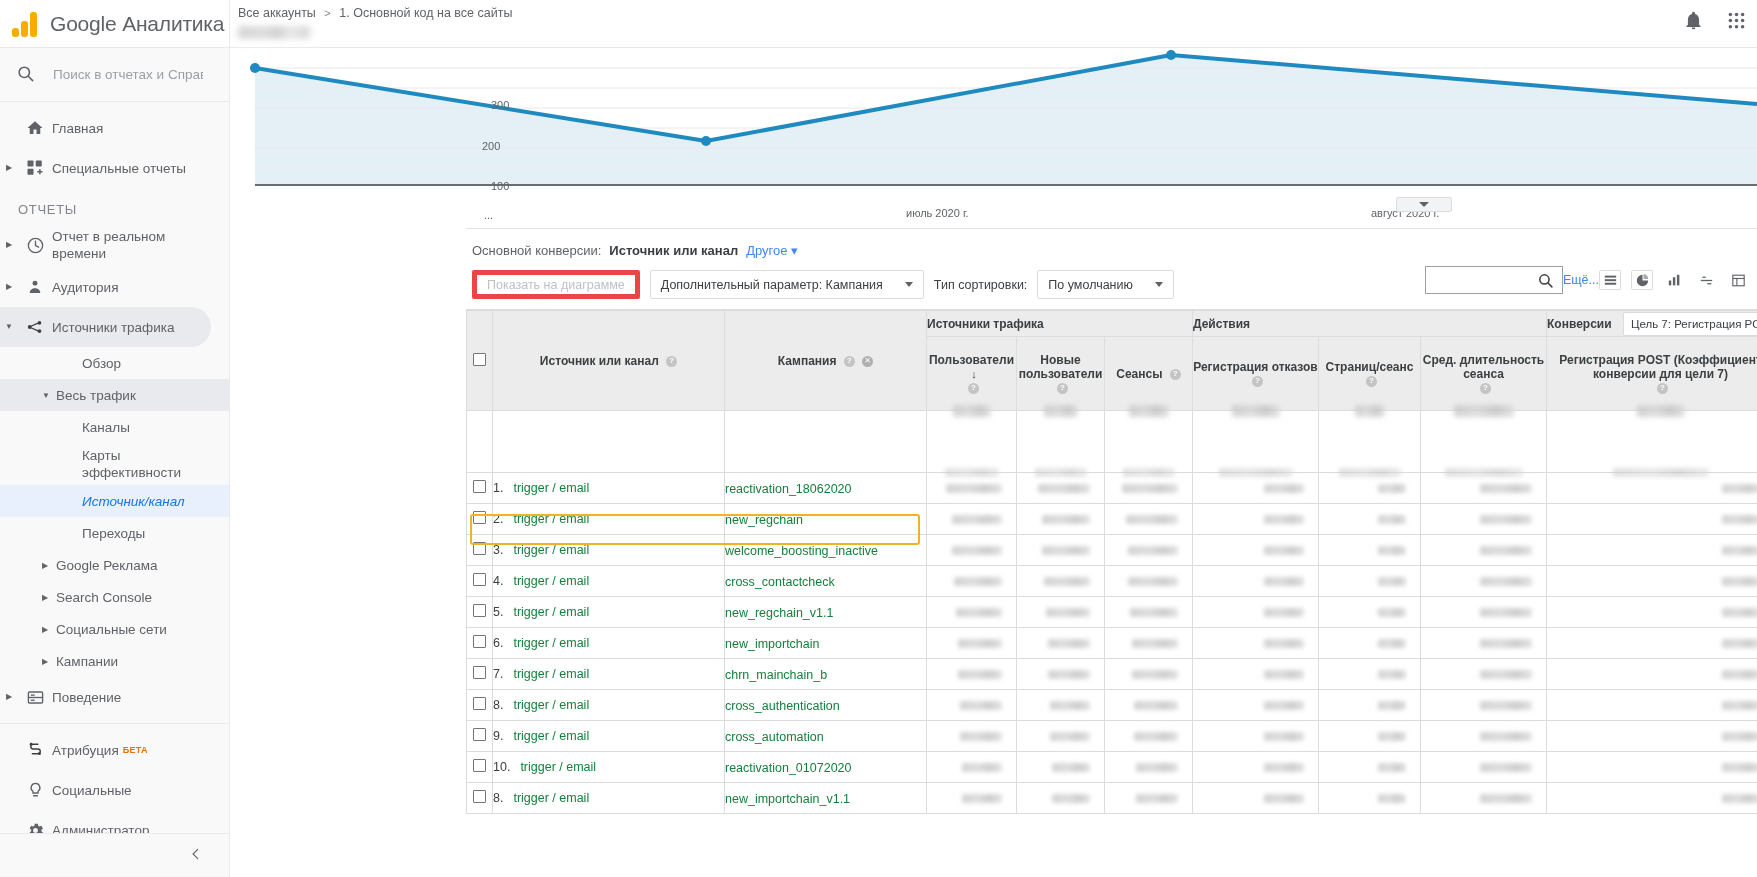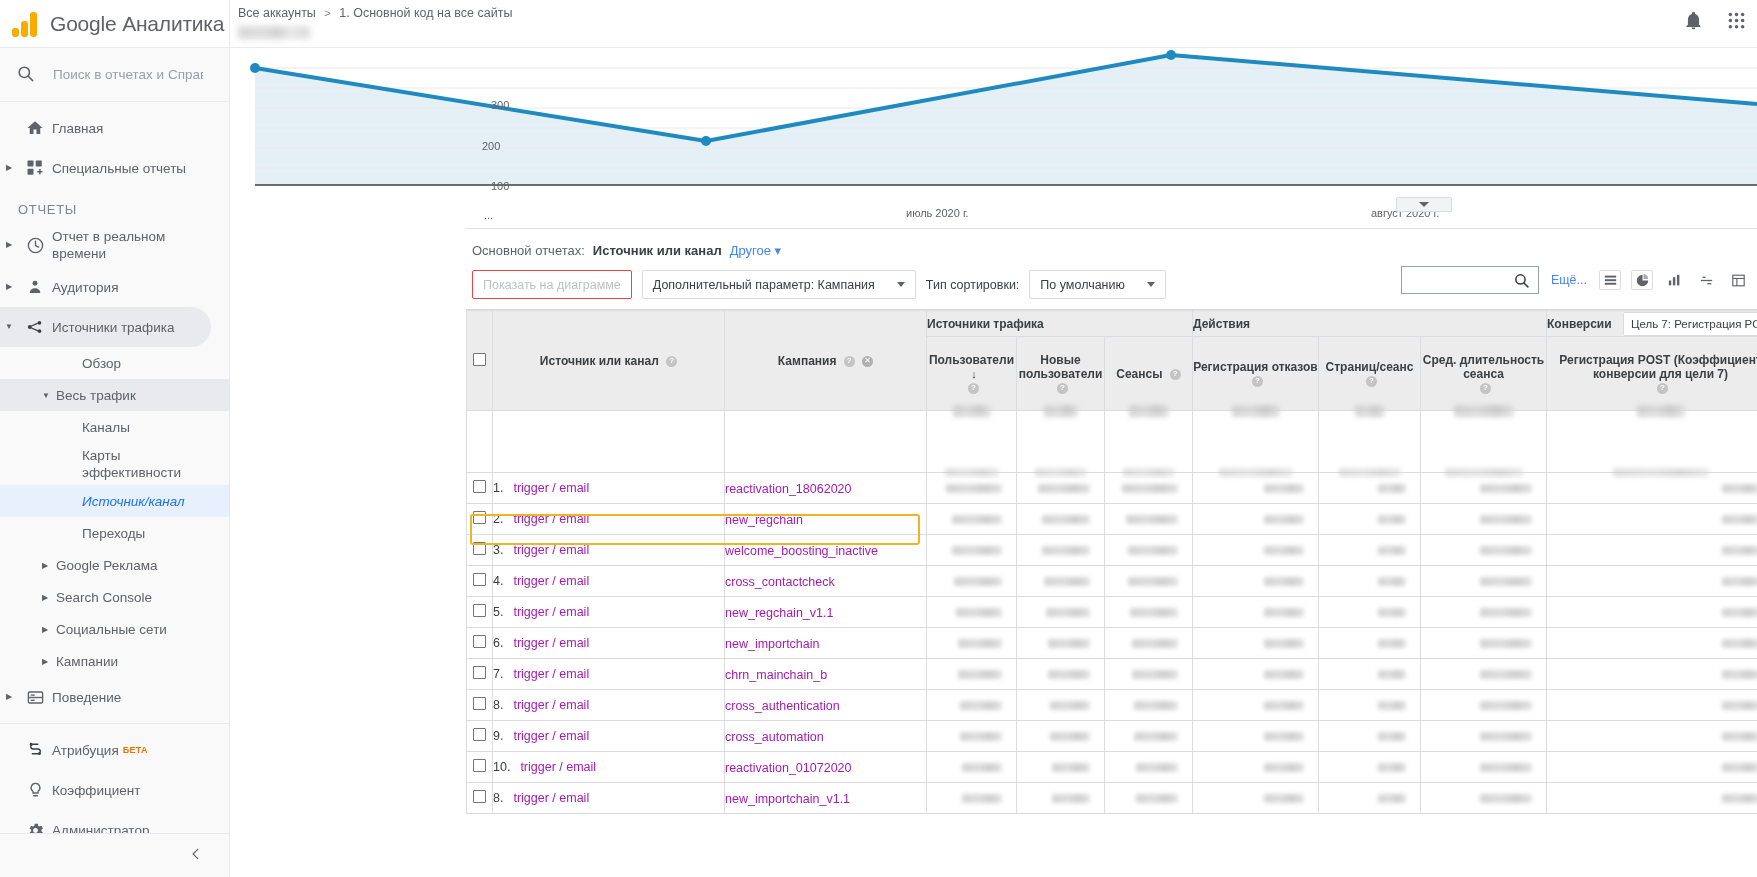--- a/index.html
+++ b/index.html
@@ -144,37 +144,37 @@
     display: flex; align-items: center; gap: 8px;
   }
   .primary-dim-row b { color: #3c4043; font-weight: bold; }
   .link-blue { color: #4285f4; cursor: pointer; }
 
   .controls-row {
     display: flex; align-items: center; gap: 10px;
     padding: 4px 0 10px 242px; position: relative;
   }
   .btn-ghost {
-    height: 29px; border: 1px solid #ef4444; border-radius: 2px;
+    height: 29px; border: 5px solid #ef4444; border-radius: 2px;
     background: #fff; color: #bdc1c6; font-size: 12.5px;
     display: flex; align-items: center; padding: 0 10px;
     font-family: inherit; cursor: default;
   }
   .btn-sel {
     height: 29px; border: 1px solid #dadce0; border-radius: 2px;
     background: #fff; color: #3c4043; font-size: 12.5px;
     display: flex; align-items: center; gap: 22px; padding: 0 10px;
     font-family: inherit; cursor: pointer;
   }
   .btn-sel .tri { border-left: 4px solid transparent; border-right: 4px solid transparent;
     border-top: 5px solid #5f6368; }
   .ctrl-label { font-size: 12.5px; color: #3c4043; }
   .controls-right {
     position: absolute; right: 8px; top: 0;
-    display: flex; align-items: center; gap: 12px;
+    display: flex; align-items: center; 
   }
   .search-box {
     width: 138px; height: 28px; border: 1px solid #9aa0a6; background: #fff;
     display: flex; align-items: center;
   }
   .search-box input {
     border: none; outline: none; width: 104px; height: 100%;
     padding: 0 6px; font-family: inherit; font-size: 12.5px; color: #3c4043;
   }
   .search-go {
@@ -219,21 +219,21 @@
   }
   .cb {
     width: 13px; height: 13px; border: 1px solid #757575; border-radius: 1px;
     background: #fff; display: inline-block; cursor: pointer;
   }
   .cb-cell { width: 26px; text-align: center; vertical-align: middle; }
   td.num-cell, td.blur-cell { height: 31px; }
   .rownum { color: #3c4043; font-size: 12.5px; }
   .src-cell { padding: 0 8px 0 12px; height: 31px; }
   .src-inner { display: flex; align-items: center; gap: 10px; }
-  .src-link, .camp-link { color: #a21caf; font-size: 12.5px; cursor: pointer; }
+  .src-link, .camp-link { color: #15803d; font-size: 12.5px; cursor: pointer; }
   .camp-cell { padding: 0 10px; height: 31px; }
   .summary-row td { height: 62px; background: #fff; }
   .blurline {
     display: inline-block; height: 9px; border-radius: 2px;
     background: linear-gradient(90deg,#c8c8c8,#d5d5d5 40%,#c2c2c2 70%,#dcdcdc);
     filter: blur(2.2px); opacity: .8;
   }
   .blurline.big { height: 12px; filter: blur(2.8px); }
   .blurline.light { opacity: .55; }
   .cellwrap { display: flex; align-items: center; justify-content: flex-end; padding-right: 14px; height: 100%; }
@@ -401,21 +401,21 @@
       </div>
 
       <div class="nav-item">
         <span class="caret"></span>
         <span class="nico">
           <svg width="19" height="19" viewBox="0 0 24 24" fill="none" stroke="#5f6368" stroke-width="1.7">
             <path d="M12 3a5.5 5.5 0 0 0-3.2 10v2.2h6.4V13A5.5 5.5 0 0 0 12 3z"></path>
             <line x1="9.6" y1="18.6" x2="14.4" y2="18.6" stroke-linecap="round"></line>
           </svg>
         </span>
-        <span class="nlabel">Коэффициент</span>
+        <span class="nlabel">Социальные</span>
       </div>
 
       <div class="nav-item">
         <span class="caret"></span>
         <span class="nico">
           <svg width="19" height="19" viewBox="0 0 24 24" fill="#5f6368">
             <path d="M19.4 13a7.5 7.5 0 0 0 0-2l2-1.5-2-3.4-2.4 1a7.6 7.6 0 0 0-1.7-1l-.3-2.6h-4l-.3 2.6c-.6.2-1.2.6-1.7 1l-2.4-1-2 3.4L6.6 11a7.5 7.5 0 0 0 0 2l-2 1.5 2 3.4 2.4-1c.5.4 1.1.8 1.7 1l.3 2.6h4l.3-2.6c.6-.2 1.2-.6 1.7-1l2.4 1 2-3.4z"></path>
             <circle cx="12" cy="12" r="3.1" fill="#f9f9f9"></circle>
           </svg>
         </span>
@@ -491,21 +491,21 @@
       <span class="axis-label" style="left:440px; top:2px;">июль 2020 г.</span>
       <span class="axis-label" style="left:905px; top:2px;">август 2020 г.</span>
       <span class="zoom-handle">
         <svg width="10" height="7" viewBox="0 0 10 7" fill="#5f6368">
             <polygon points="0,1 10,1 5,6"></polygon>
           </svg>
       </span>
     </div>
 
     <div class="primary-dim-row">
-      <span>Основной отчетах:</span>
+      <span>Основной конверсии:</span>
       <b>Источник или канал</b>
       <span class="link-blue">
         <span>Другое</span>
         <span>▾</span>
       </span>
     </div>
 
     <div class="controls-row">
       <div class="btn-ghost">Показать на диаграмме</div>
       <div class="btn-sel">

